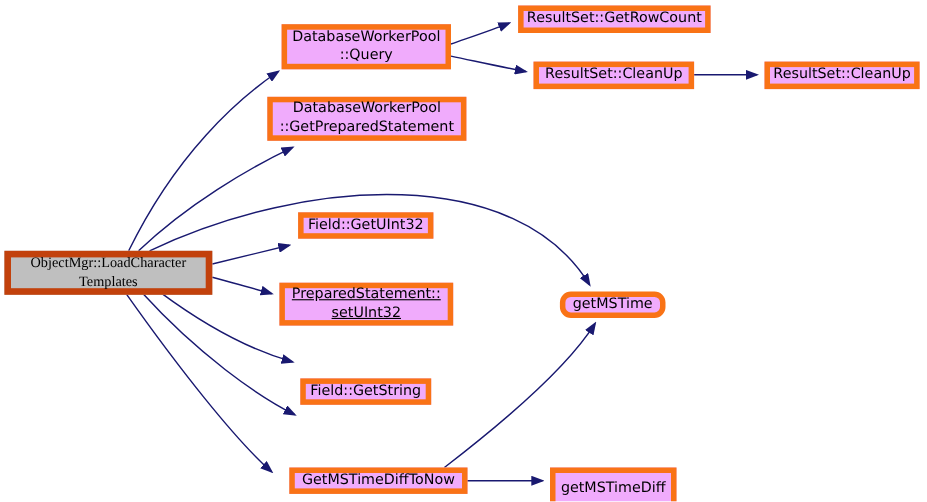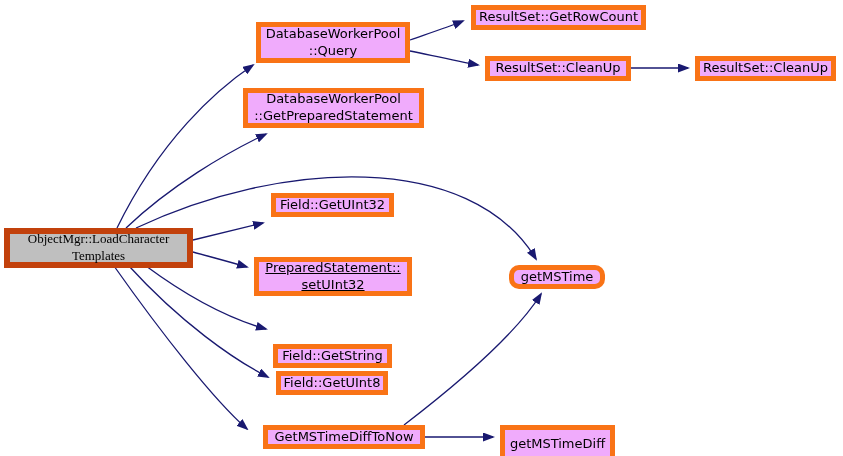--- a/index.html
+++ b/index.html
@@ -90,21 +90,20 @@
 
   <div class="node" style="left:695px; top:56px; width:141px; height:25px;">ResultSet::CleanUp</div>
 
   <div class="node" style="left:271px; top:193px; width:123px; height:24px;">Field::GetUInt32</div>
 
   <div class="node" style="left:254px; top:257px; width:158px; height:39px;text-decoration:underline;">PreparedStatement::
 setUInt32</div>
 
   <div class="node" style="left:273px; top:322px; width:119px; height:24px;margin-top:22px;">Field::GetString</div>
 
-  <div class="node" style="left:276px; top:371px; width:112px; height:24px;">Field::GetUInt8</div>
 
   <div class="node" style="left:263px; top:425px; width:162px; height:24px;">GetMSTimeDiffToNow</div>
 
   <div class="node" style="left:509px; top:265px; width:96px; height:24px;border-radius:10px;">getMSTime</div>
 
   <div class="node" style="left:500px; top:425px; width:115px; height:39px;">getMSTimeDiff</div>
 
 </div>
 
 </body></html>

